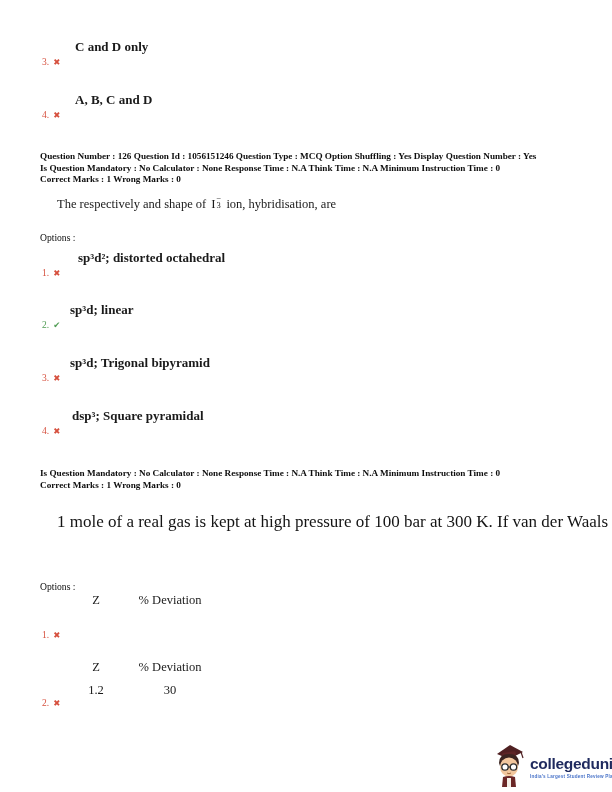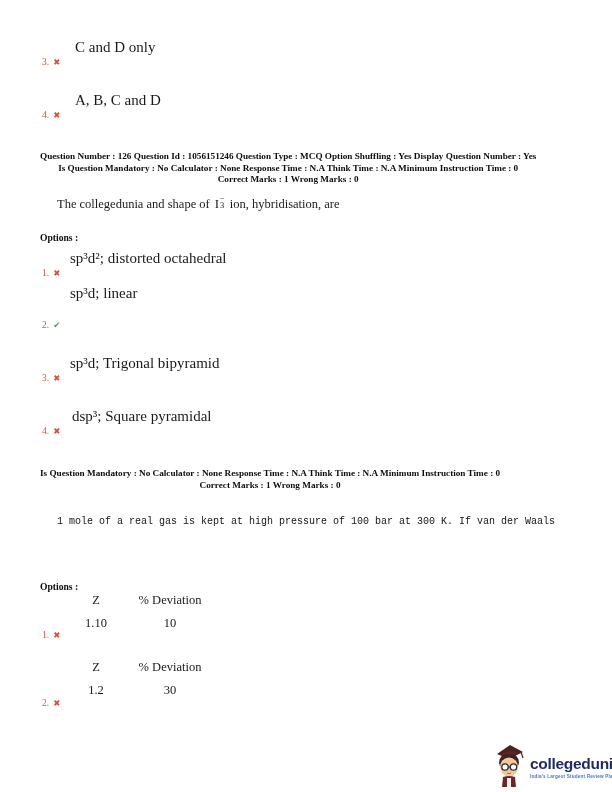--- a/index.html
+++ b/index.html
@@ -1,33 +1,33 @@
 <!DOCTYPE html>
 <html><head>
 <meta charset="utf-8">
 <style>
   html,body{margin:0;padding:0;background:#ffffff;}
   .page{
     position:relative;width:612px;height:792px;background:#ffffff;overflow:hidden;
     font-family:"Liberation Serif","DejaVu Serif",serif;color:#141414;
   }
   .abs{position:absolute;}
-  .opt-text{font-size:15px;color:#1a1a1a;white-space:nowrap;}
-  .qheader{left:40px;font-weight:bold;font-size:9.2px;line-height:11.6px;color:#0d0d0d;white-space:nowrap;text-align:center;}
+  .opt-text{font-size:13px;color:#1a1a1a;white-space:nowrap;font-weight:bold;}
+  .qheader{left:40px;font-weight:bold;font-size:9.2px;line-height:11.6px;color:#0d0d0d;white-space:nowrap;}
   .qtext{font-size:12.5px;color:#1a1a1a;}
-  .options-label{left:40px;font-weight:bold;font-size:9.6px;color:#0d0d0d;text-align:center;}
+  .options-label{left:40px;font-weight:normal;font-size:9.6px;color:#0d0d0d;text-align:center;}
   .marker{left:42px;display:flex;align-items:center;gap:4px;font-size:9.5px;}
   .marker .num{font-family:"Liberation Serif",serif;}
   .marker .mk-icon{font-size:8.5px;font-weight:bold;line-height:1;font-family:"DejaVu Sans",sans-serif;}
   .wrong{color:#d6503e;}
   .correct{color:#4f9c53;}
   .ion{display:inline-flex;align-items:flex-start;margin:0 5px;}
   .ion .base{font-size:13px;}
   .ion .stack{display:inline-flex;flex-direction:column;font-size:8.5px;line-height:7px;margin-left:1px;transform:translateY(-1px);}
-  .jline{width:474px;font-size:10px;white-space:nowrap;line-height:18px;font-family:Liberation Mono, monospace;}
+  .jline{width:474px;font-size:17px;white-space:nowrap;line-height:18px;}
   .jline.just{text-align:justify;text-align-last:justify;}
   .opt-table-row{left:72px;display:grid;grid-template-columns:48px 100px;justify-items:center;font-size:12.5px;color:#1a1a1a;}
   .footer-logo{left:492px;top:741px;display:flex;align-items:center;gap:4px;}
   .brand-col{display:flex;flex-direction:column;font-family:"Liberation Sans","DejaVu Sans",sans-serif;}
   .brand-name{font-size:15.5px;font-weight:bold;color:#1f2a5e;letter-spacing:-0.3px;white-space:nowrap;}
   .brand-tagline{font-size:4.6px;color:#4a74c9;font-weight:bold;letter-spacing:0.2px;margin-top:1px;white-space:nowrap;}
 </style>
 </head>
 <body>
 
@@ -45,38 +45,38 @@
     <span class="mk-icon">✖</span>
   </div>
 
   <div class="abs qheader" style="top:151px">
     <div>Question Number : 126 Question Id : 1056151246 Question Type : MCQ Option Shuffling : Yes Display Question Number : Yes</div>
     <div>Is Question Mandatory : No Calculator : None Response Time : N.A Think Time : N.A Minimum Instruction Time : 0</div>
     <div>Correct Marks : 1 Wrong Marks : 0</div>
   </div>
 
   <div class="abs qtext" style="left:57px;top:196px">
-    <span>The collegedunia and shape of</span><span class="ion">
+    <span>The respectively and shape of</span><span class="ion">
         <span class="base">I</span>
         <span class="stack">
           <span>−</span>
           <span>3</span>
         </span>
       </span><span>ion, hybridisation, are</span>
   </div>
 
   <div class="abs options-label" style="top:232px">Options :</div>
 
-  <div class="abs opt-text" style="left:70px;top:250px">sp³d²; distorted octahedral</div>
+  <div class="abs opt-text" style="left:78px;top:250px">sp³d²; distorted octahedral</div>
   <div class="abs marker wrong" style="top:268px">
     <span class="num">1.</span>
     <span class="mk-icon">✖</span>
   </div>
 
-  <div class="abs opt-text" style="left:70px;top:285px">sp³d; linear</div>
+  <div class="abs opt-text" style="left:70px;top:302px">sp³d; linear</div>
   <div class="abs marker correct" style="top:320px">
     <span class="num">2.</span>
     <span class="mk-icon">✔</span>
   </div>
 
   <div class="abs opt-text" style="left:70px;top:355px">sp³d; Trigonal bipyramid</div>
   <div class="abs marker wrong" style="top:373px">
     <span class="num">3.</span>
     <span class="mk-icon">✖</span>
   </div>
@@ -94,24 +94,20 @@
 
   <div class="abs" style="left:57px;top:513px">
     <div class="jline just">1 mole of a real gas is kept at high pressure of 100 bar at 300 K. If van der Waals</div>
   </div>
 
   <div class="abs options-label" style="top:581px">Options :</div>
 
   <div class="abs opt-table-row" style="top:593px">
     <span>Z</span>
     <span>% Deviation</span>
-  </div>
-  <div class="abs opt-table-row" style="top:616px">
-    <span>1.10</span>
-    <span>10</span>
   </div>
   <div class="abs marker wrong" style="top:630px">
     <span class="num">1.</span>
     <span class="mk-icon">✖</span>
   </div>
 
   <div class="abs opt-table-row" style="top:660px">
     <span>Z</span>
     <span>% Deviation</span>
   </div>

